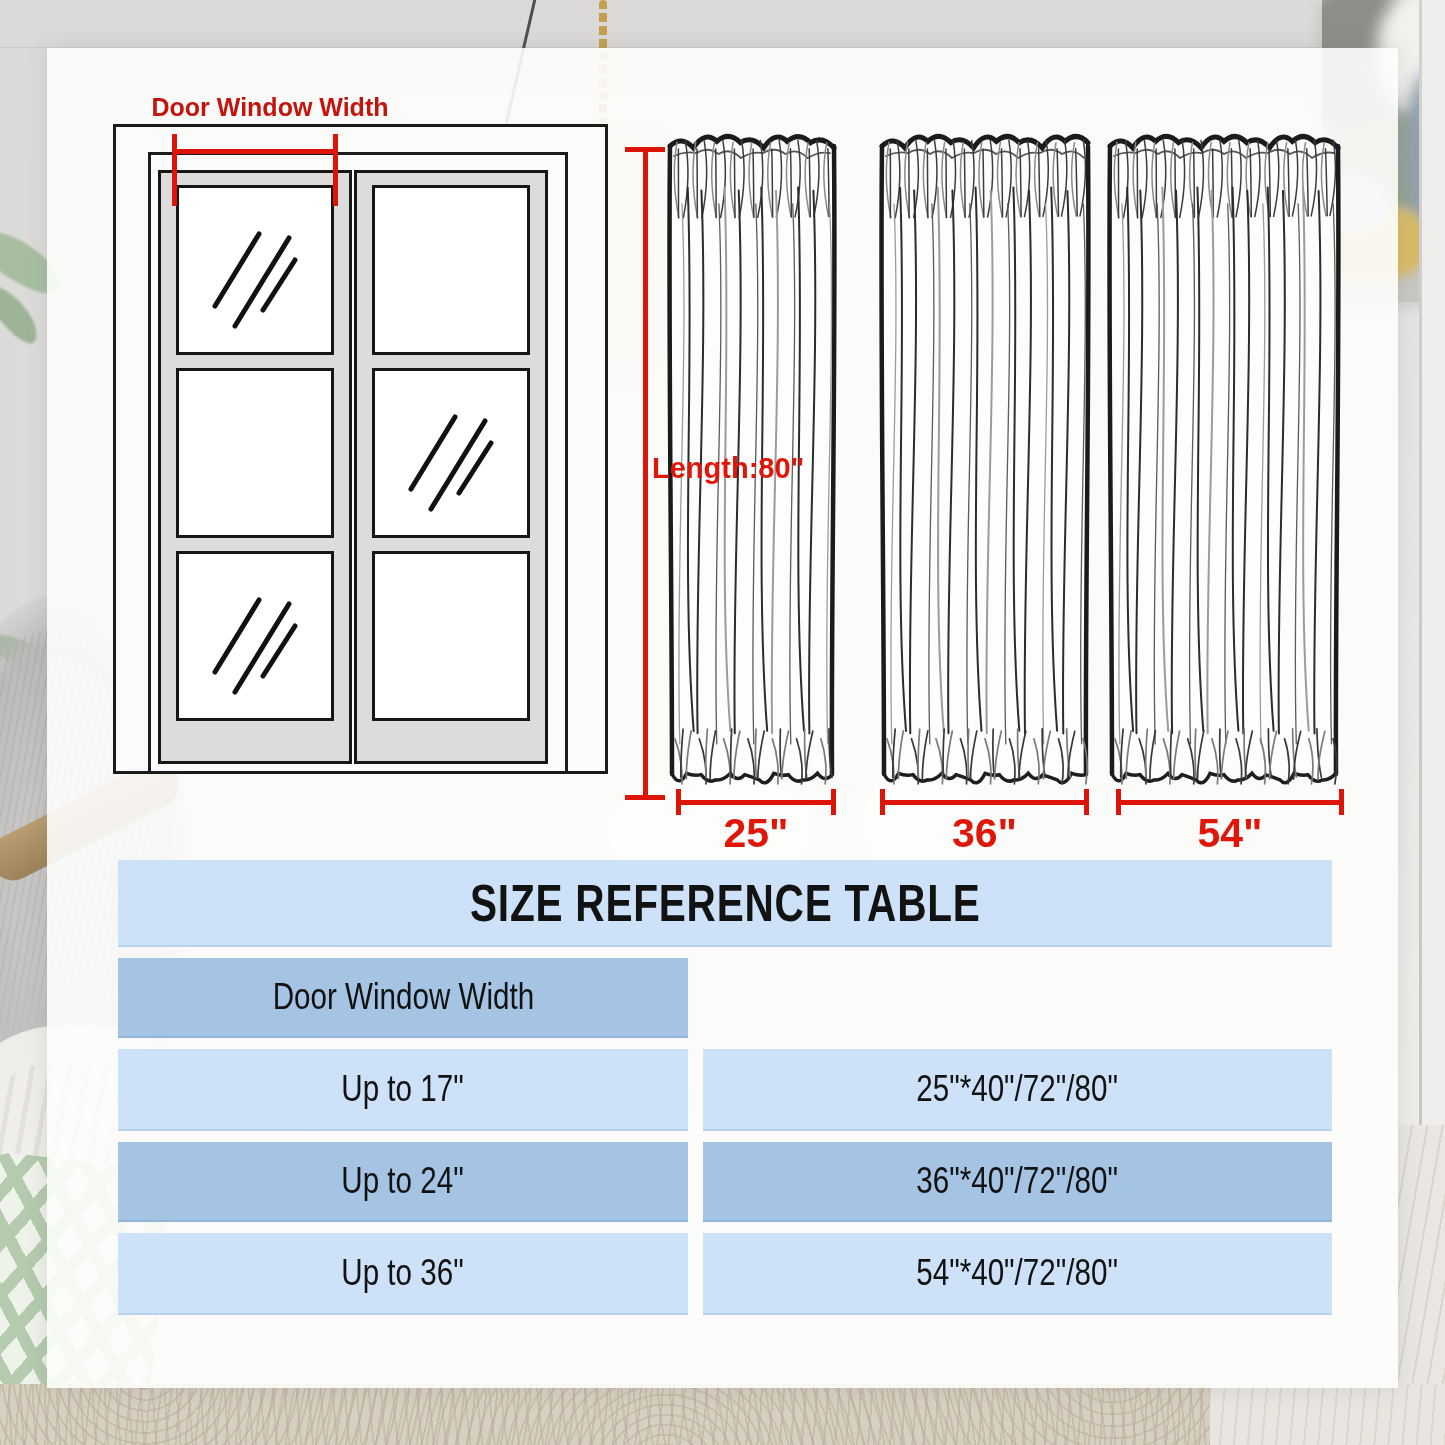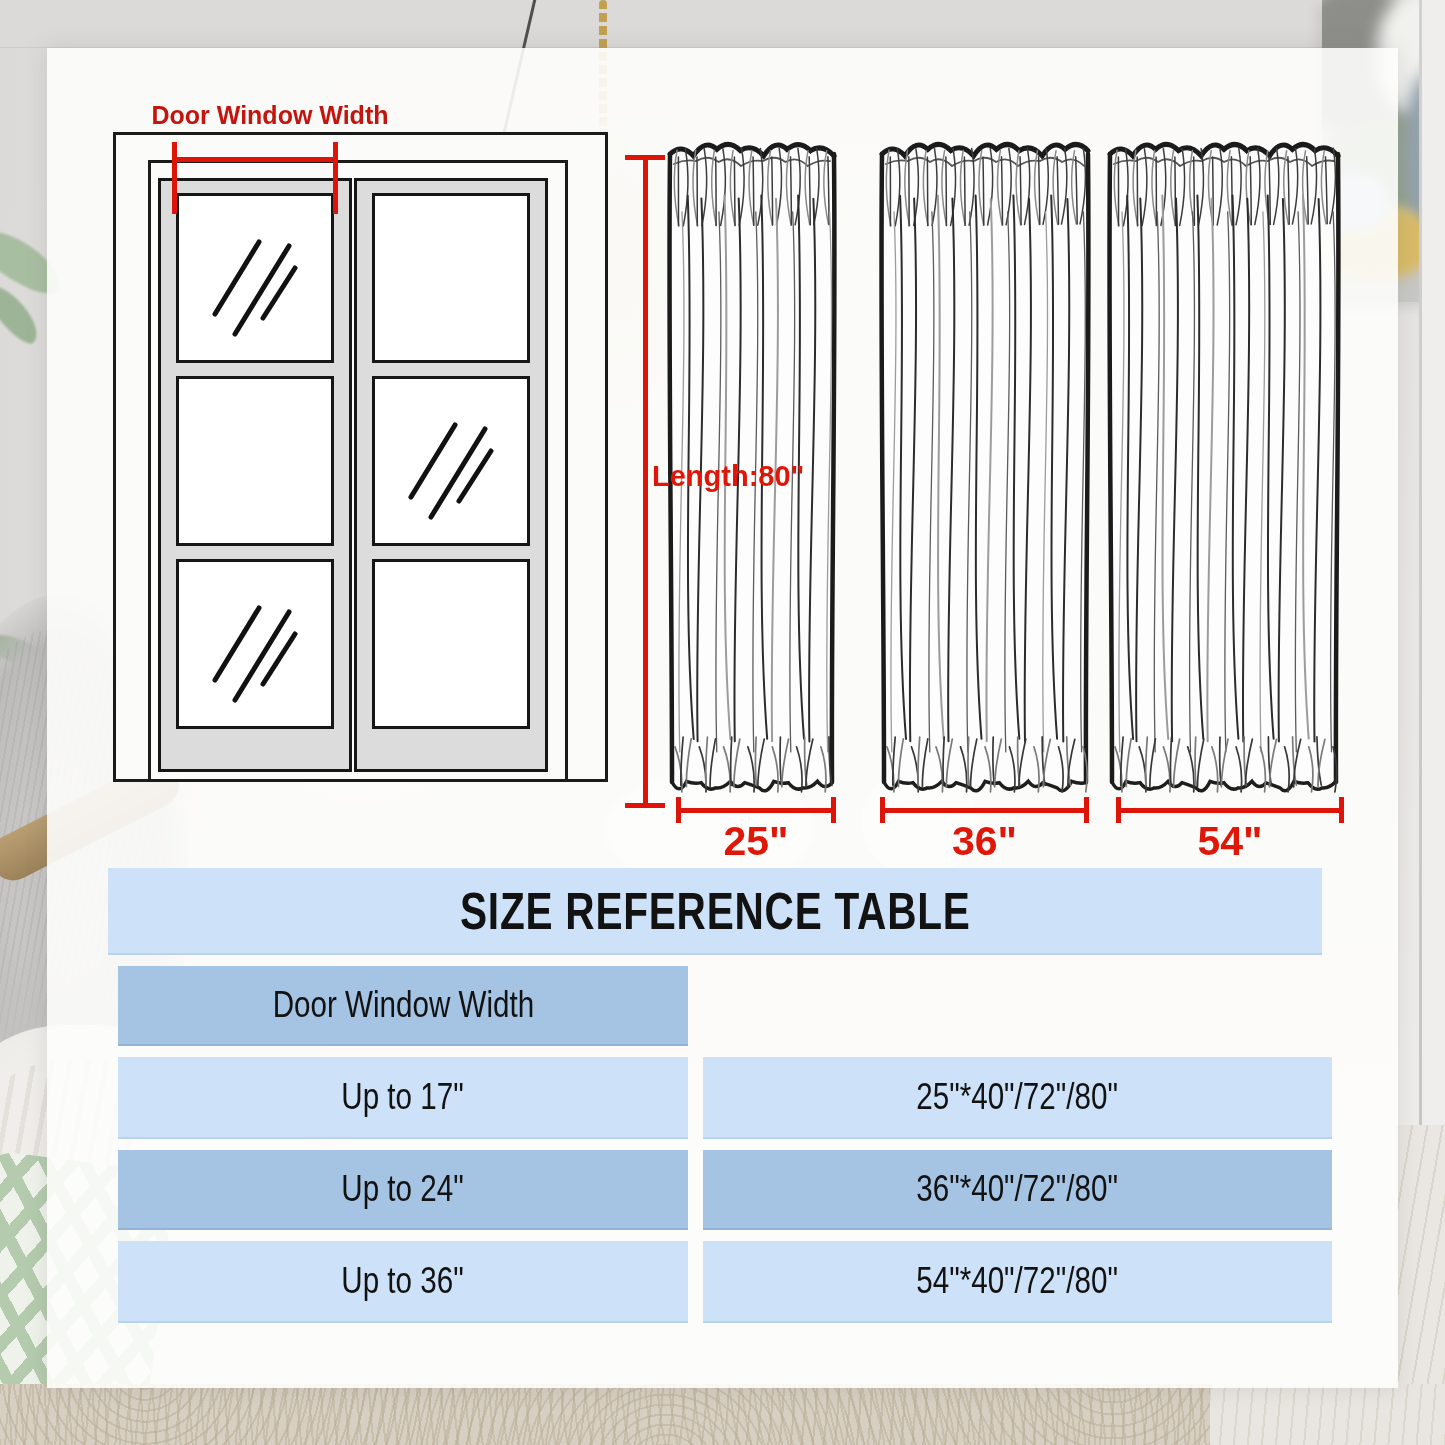--- a/index.html
+++ b/index.html
@@ -1,19 +1,19 @@
 <!DOCTYPE html>
 <html><head>
 <meta charset="utf-8">
 <style>
   html,body{margin:0;padding:0;background:#ffffff;}
   #stage{position:relative;width:1445px;height:1445px;overflow:hidden;
          font-family:"Liberation Sans","DejaVu Sans",sans-serif;}
   #stage *{box-sizing:border-box;}
-  .abs{position:absolute;margin-top:8px;}
+  .abs{position:absolute;}
 
   
   .photo{position:absolute;inset:0;z-index:0;}
   .wall{position:absolute;inset:0;background:linear-gradient(180deg,#e2e1df 0%,#e8e7e5 38%,#efedea 78%,#f1efec 100%);}
   .wall-shade-left{position:absolute;left:0;top:0;width:340px;height:1445px;background:linear-gradient(90deg,#dbdad8,rgba(219,218,216,0));}
   .ceiling{position:absolute;left:0;top:0;width:1445px;height:48px;background:#dbdad8;border-bottom:1px solid #cdccca;}
   .art{position:absolute;left:1322px;top:0;width:123px;height:302px;background:#c8c8c4;overflow:hidden;box-shadow:-5px 6px 10px rgba(80,80,80,.12);}
   .art .p{position:absolute;border-radius:45%;}
   .wall-corner{position:absolute;left:1419px;top:0;width:3px;height:1150px;background:linear-gradient(180deg,#d2d1cf,#c6c5c3);}
   .wall-right{position:absolute;left:1422px;top:0;width:23px;height:1140px;background:#efeeec;}
@@ -412,21 +412,21 @@
     <div class="abs red-bar" style="left:880px;top:800px;width:209px;height:5px;"></div>
     <div class="abs red-bar" style="left:880px;top:789px;width:5px;height:26px;"></div>
     <div class="abs red-bar" style="left:1084px;top:789px;width:5px;height:26px;"></div>
     <div class="abs dim-label" style="left:880px;top:810px;width:209px;font-size:41px;">36"</div>
 
     <div class="abs red-bar" style="left:1116px;top:800px;width:228px;height:5px;"></div>
     <div class="abs red-bar" style="left:1116px;top:789px;width:5px;height:26px;"></div>
     <div class="abs red-bar" style="left:1339px;top:789px;width:5px;height:26px;"></div>
     <div class="abs dim-label" style="left:1116px;top:810px;width:228px;font-size:41px;">54"</div>
 
-    <div class="abs cell blue-light" style="left:108px;top:860px;width:1214px;height:87px;font-size:52px;font-weight:bold;">
+    <div class="abs cell blue-light" style="left:118px;top:860px;width:1214px;height:87px;font-size:52px;font-weight:bold;">
       <span class="squeeze-title">SIZE REFERENCE TABLE</span>
     </div>
 
     <div class="abs cell blue-med" style="left:118px;top:958px;width:570px;height:80px;font-size:37px;">
       <span class="squeeze">Door Window Width</span>
     </div>
 
     <div class="abs cell blue-light" style="left:118px;top:1049px;width:570px;height:82px;font-size:37px;">
       <span class="squeeze">Up to 17"</span>
     </div>

